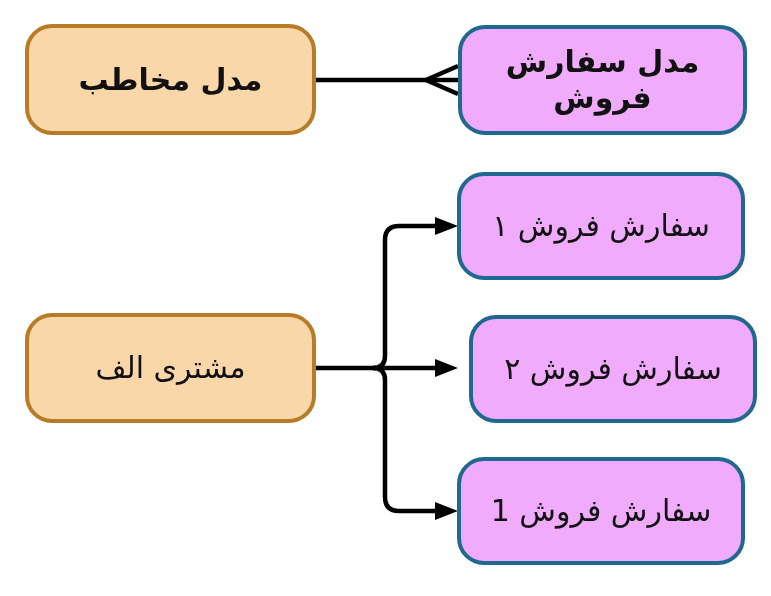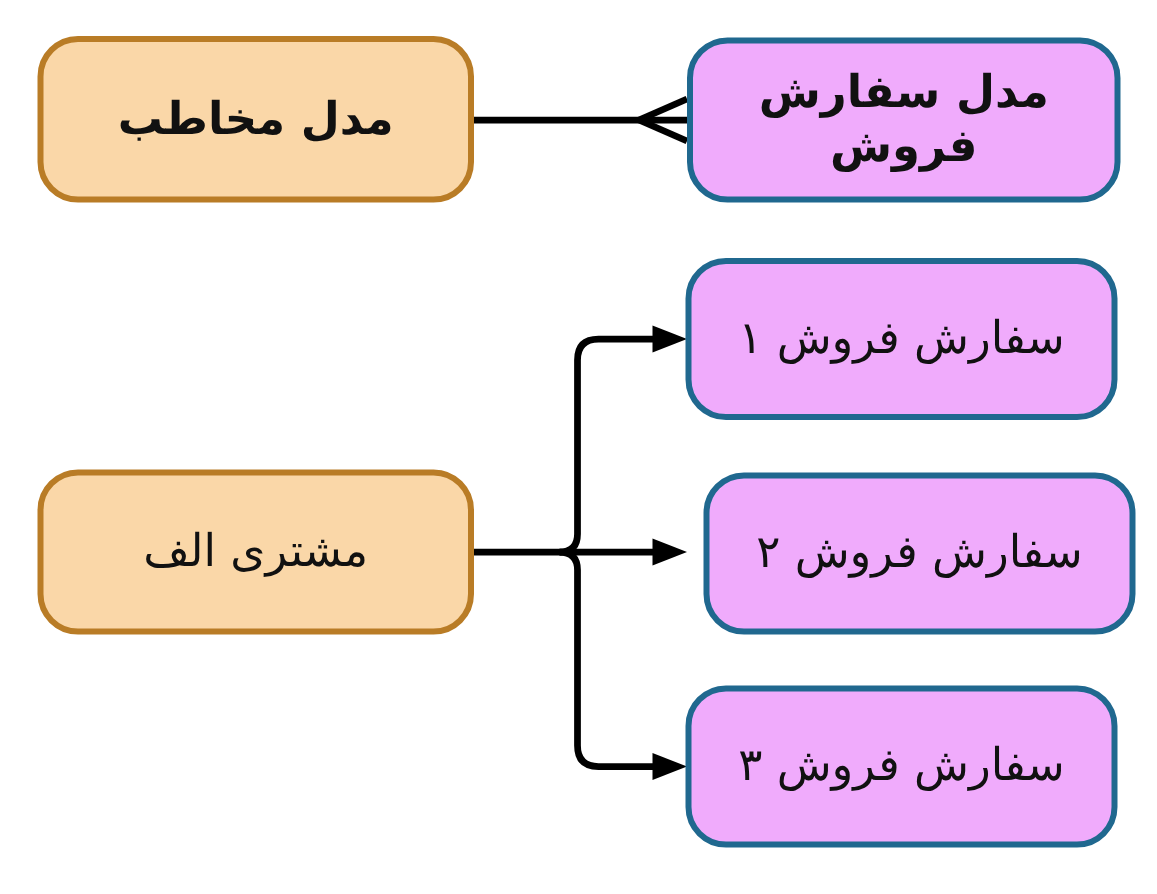--- a/index.html
+++ b/index.html
@@ -101,16 +101,16 @@
 
   <div class="node blue" id="node-order-1">
     <span>سفارش فروش ۱</span>
   </div>
 
   <div class="node blue" id="node-order-2">
     <span>سفارش فروش ۲</span>
   </div>
 
   <div class="node blue" id="node-order-3">
-    <span>سفارش فروش ۳</span>
+    <span>سفارش فروش 1</span>
   </div>
 
 </div>
 
 </body></html>

